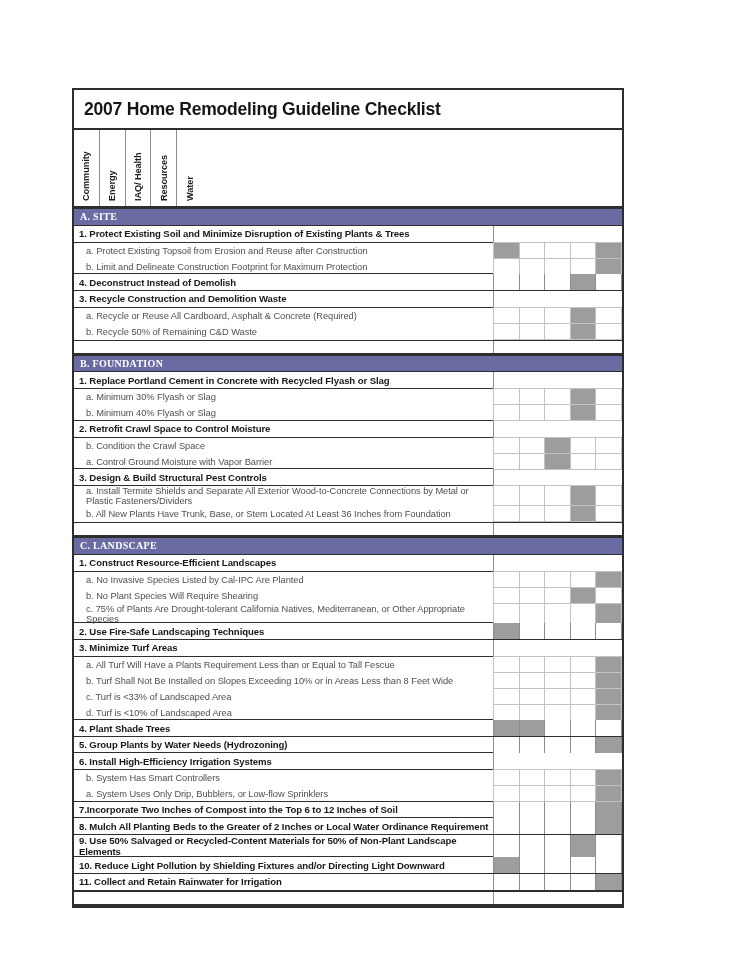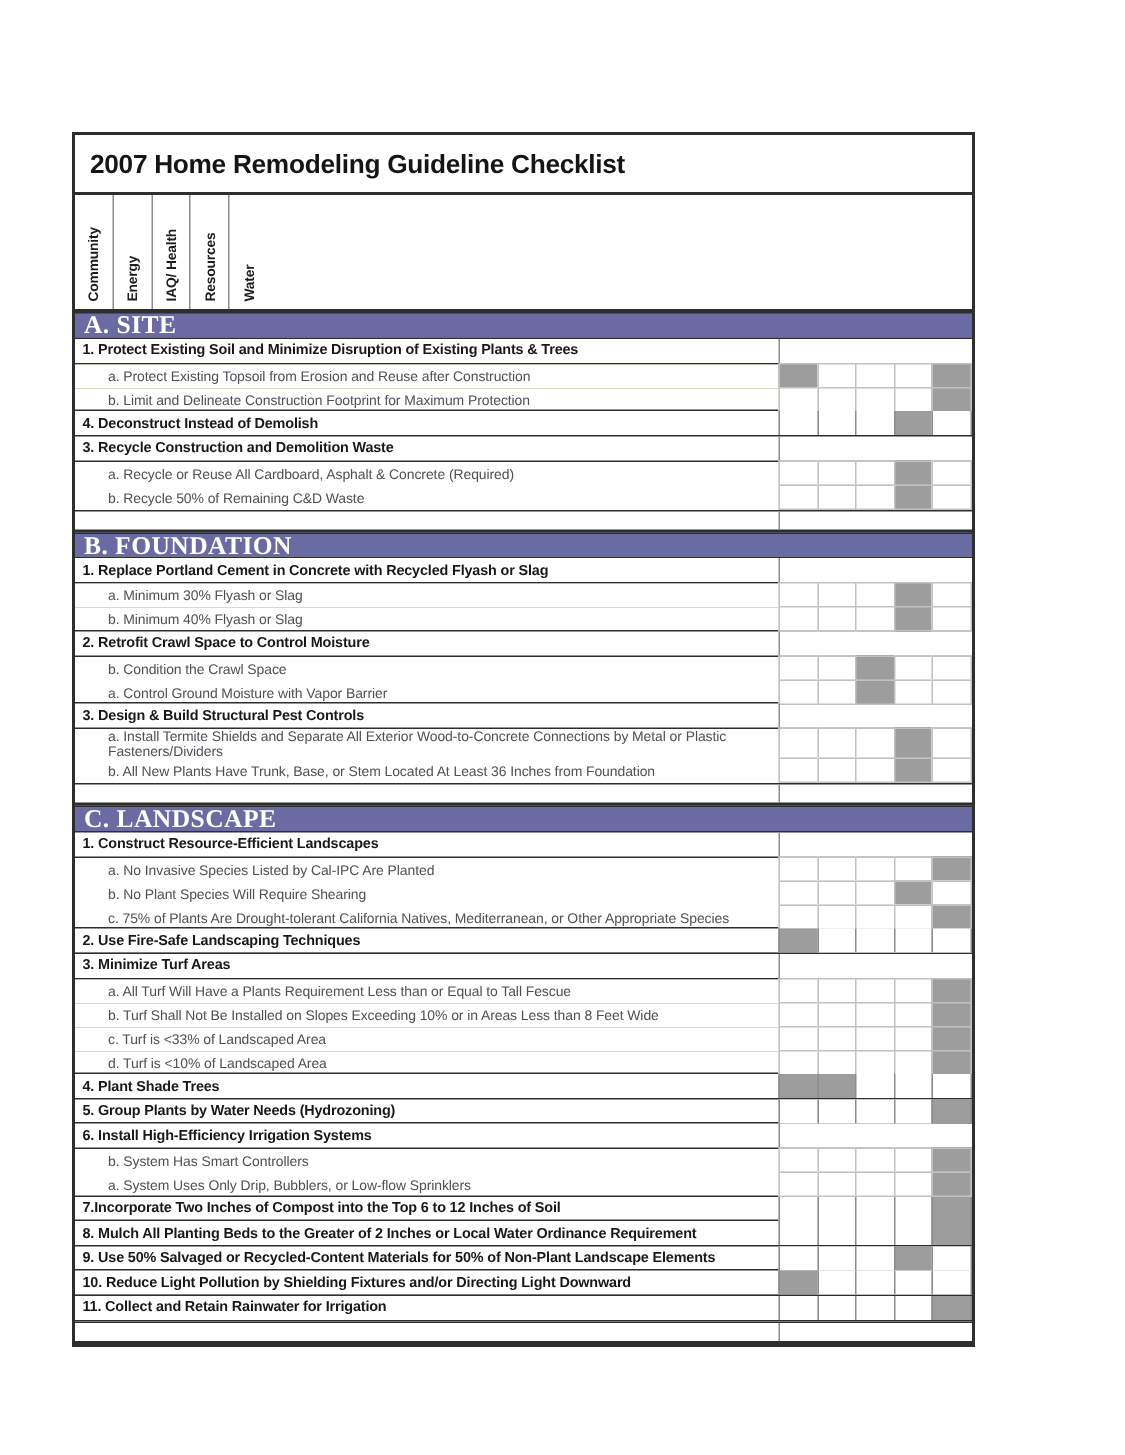--- a/index.html
+++ b/index.html
@@ -17,23 +17,23 @@
   }
   .page {
     position: absolute;
     left: 0; top: 0;
     width: 750px;
     height: 970px;
     background: #ffffff;
   }
   .doc {
     position: absolute;
-    left: 48px;
+    left: 72px;
     top: 88px;
-    width: 602px;
+    width: 552px;
     border: 2px solid #2e2e2e;
     border-bottom: none;
     box-sizing: border-box;
     background: #4d7c0f;
   }
 
   
   .title-band {
     border-bottom: 2px solid #2e2e2e;
     padding: 10px 0 9px 10px;
@@ -97,21 +97,21 @@
   .section-bar {
     background: #6b6ba3;
     border-top: 1px solid #2e2e2e;
     border-bottom: 1px solid #2e2e2e;
     height: 16px;
     line-height: 16px;
     padding-left: 6px;
     color: #ffffff;
     font-family: "Liberation Serif", serif;
     font-weight: bold;
-    font-size: 17px;
+    font-size: 10px;
     letter-spacing: 0.3px;
   }
 
   
   .row {
     display: flex;
     align-items: stretch;
     min-height: 16px;
     background: #fff;
   }
@@ -129,21 +129,21 @@
     align-items: center;
   }
   .row-main .cell-label {
     padding-left: 5px;
     font-size: 9.6px;
     font-weight: bold;
     color: #181818;
     letter-spacing: -0.1px;
   }
   .row-sub .cell-label {
-    padding-left: 22px;
+    padding-left: 12px;
     font-size: 9.3px;
     font-weight: normal;
     color: #4f4f55;
     letter-spacing: -0.05px;
   }
   .row-main .cell-label { border-right: 1px solid #8c8c8c; }
   .row-sub .cell-label { border-right: 1px solid #b4b4b4; }
 
   
   .checks {

